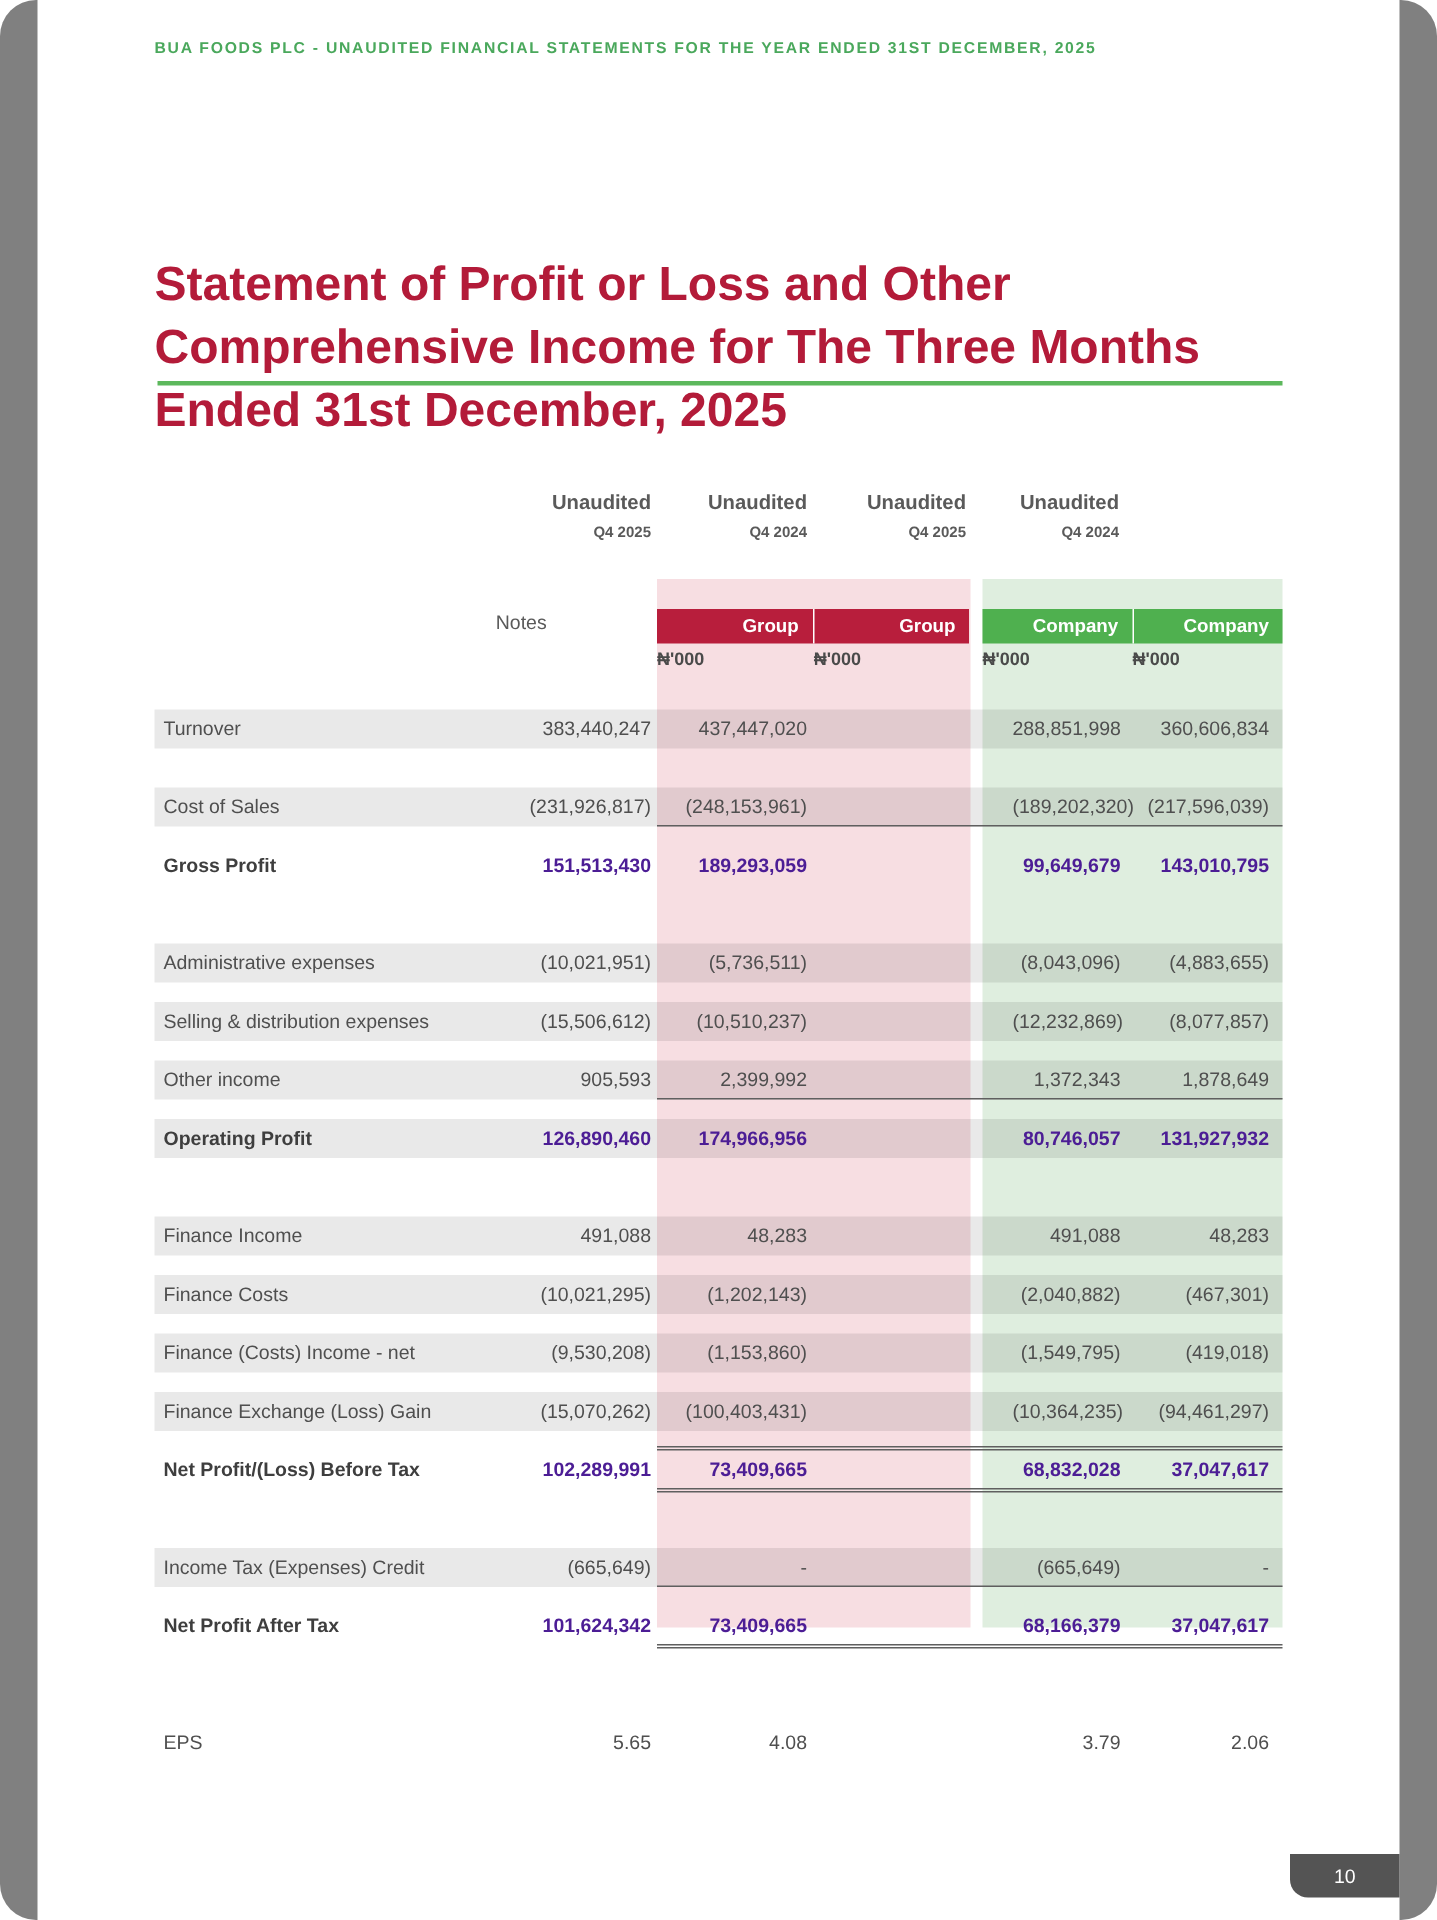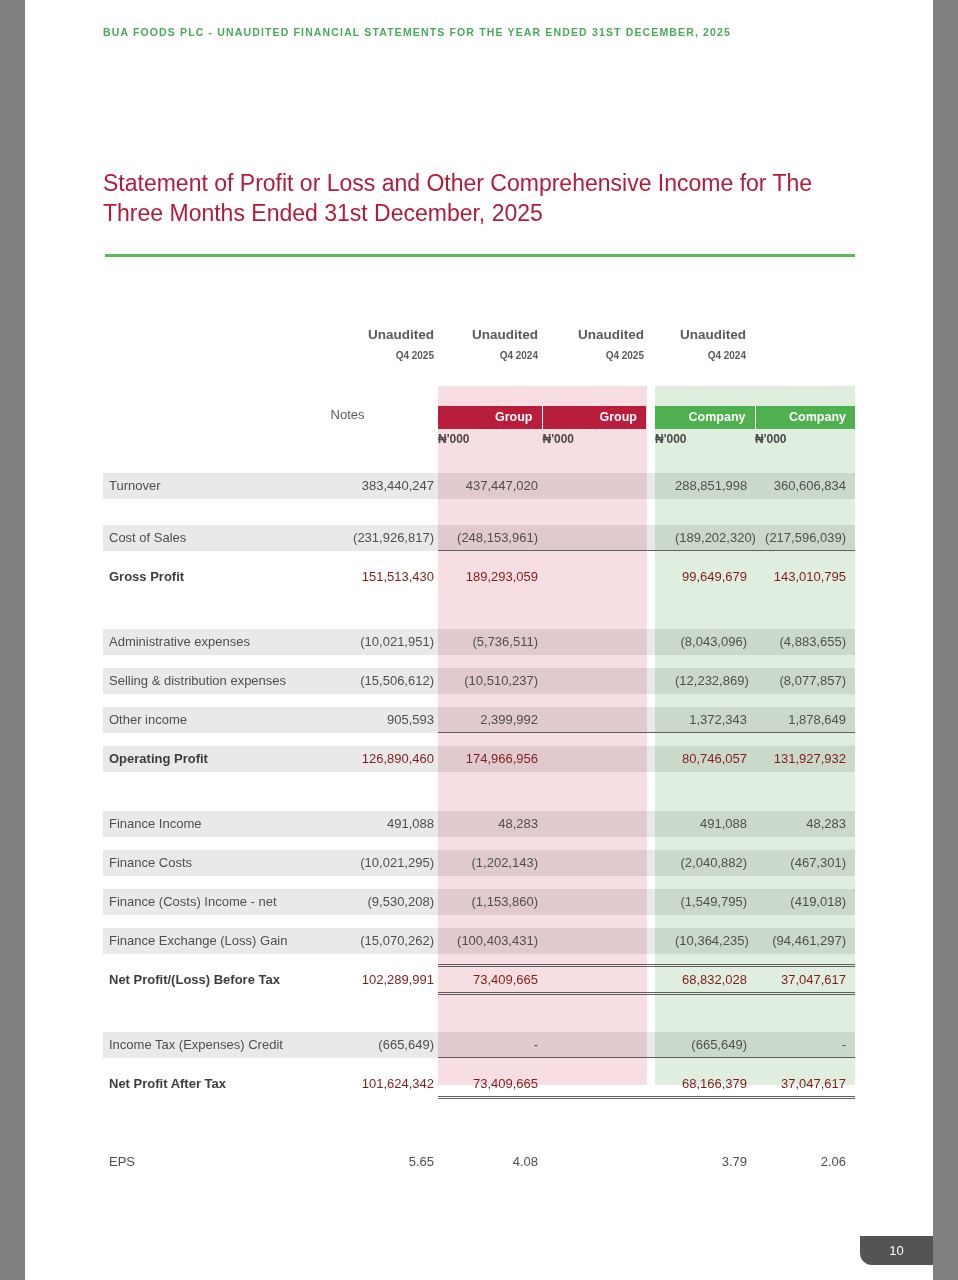--- a/index.html
+++ b/index.html
@@ -10,20 +10,21 @@
     background: #ffffff;
     font-family: "Liberation Sans", sans-serif;
   }
 
   #page {
     position: relative;
     width: 958px;
     height: 1280px;
     background: #ffffff;
     overflow: hidden;
+    border-radius: 24px;
   }
 
   
   .margin-bar {
     position: absolute;
     top: 0;
     height: 1280px;
     background: #808080;
   }
   .margin-left  { left: 0;    width: 25px; }
@@ -40,22 +41,22 @@
     color: #4aa85c;
     white-space: nowrap;
   }
 
   
   .title {
     position: absolute;
     left: 103px;
     top: 168px;
     width: 720px;
-    font-size: 23px;
-    font-weight: normal;
+    font-size: 32px;
+    font-weight: bold;
     line-height: 1.32;
     color: #b31b39;
   }
 
   .title-rule {
     position: absolute;
     left: 105px;
     top: 254px;
     width: 750px;
     height: 2.5px;
@@ -186,21 +187,21 @@
   .cell {
     position: absolute;
     top: 0;
     height: 26px;
     line-height: 26px;
     text-align: right;
     font-size: 13px;
     color: #4f4f4f;
     white-space: nowrap;
   }
-  .row.bold .cell { font-weight: normal; color: #7f1d1d; }
+  .row.bold .cell { font-weight: bold; color: #4c1d95; }
 
   
   .c0 { left: 232px; width: 108px; padding-right: 9px; }  
   .c1 { left: 336px; width: 108px; padding-right: 9px; }  
   .c2 { left: 449px; width: 104px; padding-right: 9px; padding-left: 28px; }  
   .c3 { left: 648px; width: 104px; padding-right: 9px; }  
   .c2 { left: 544px; width: 109px; padding-right: 9px; }
 
   
   .rule {

